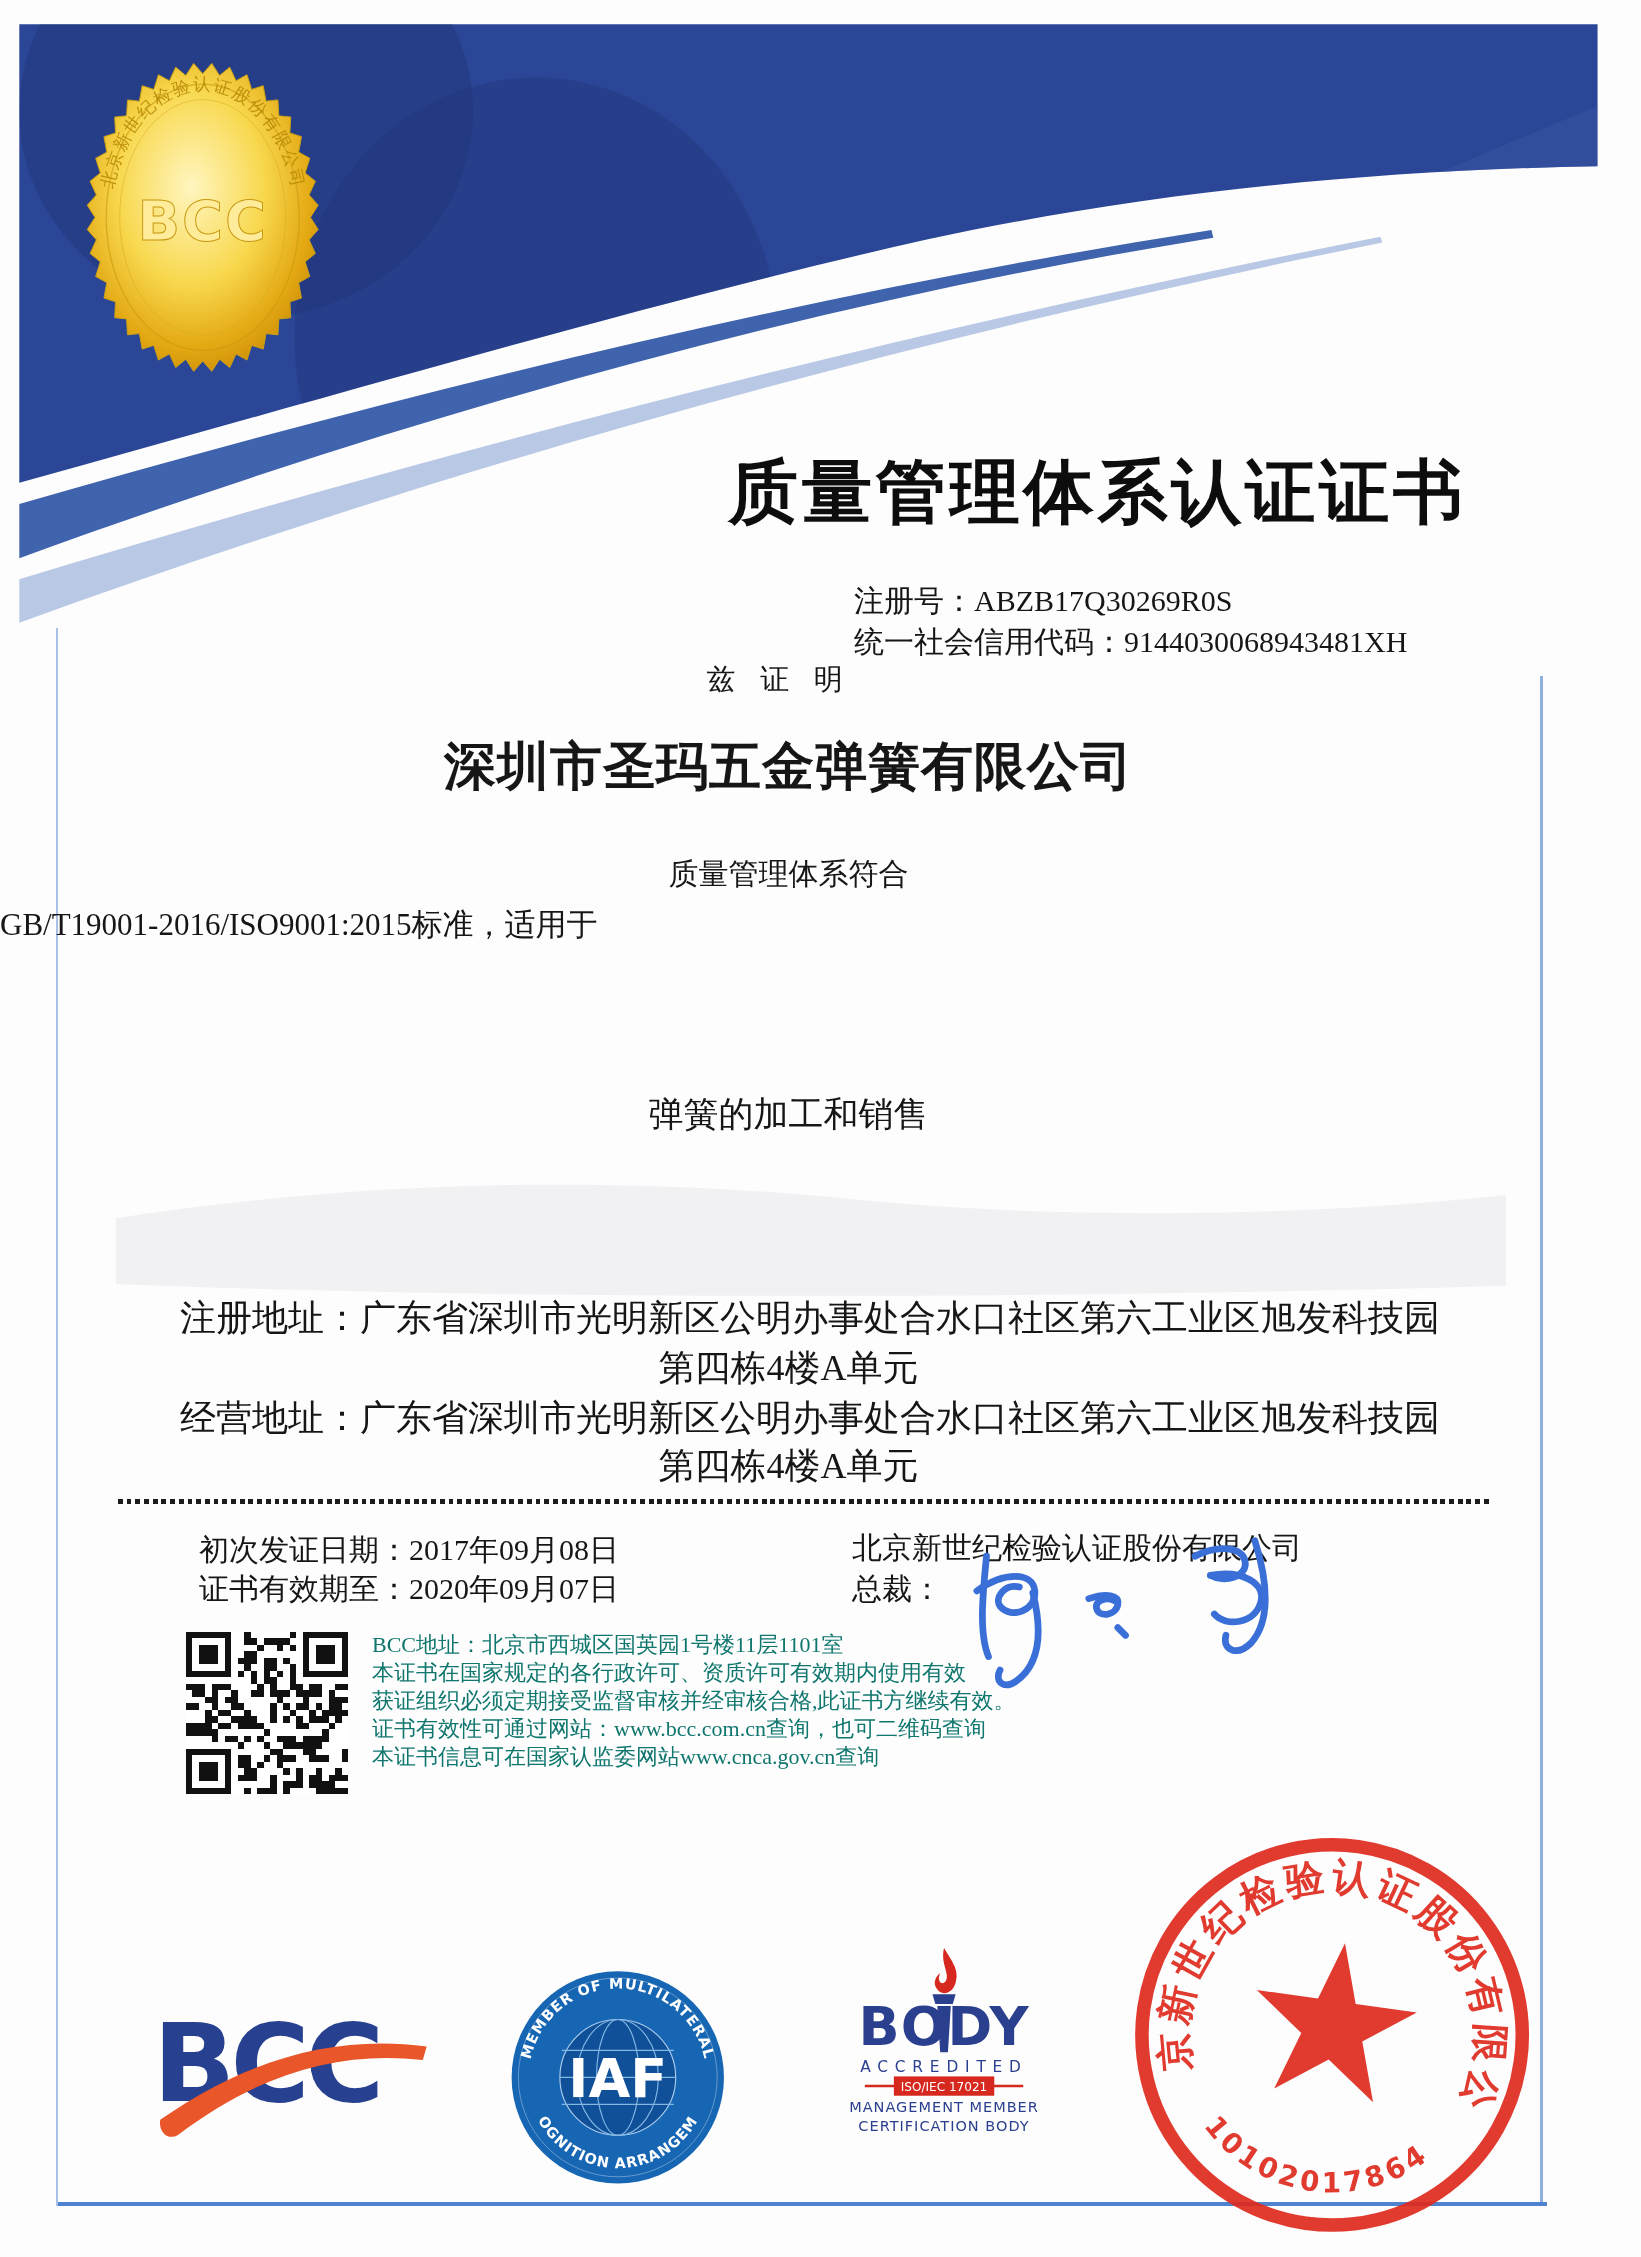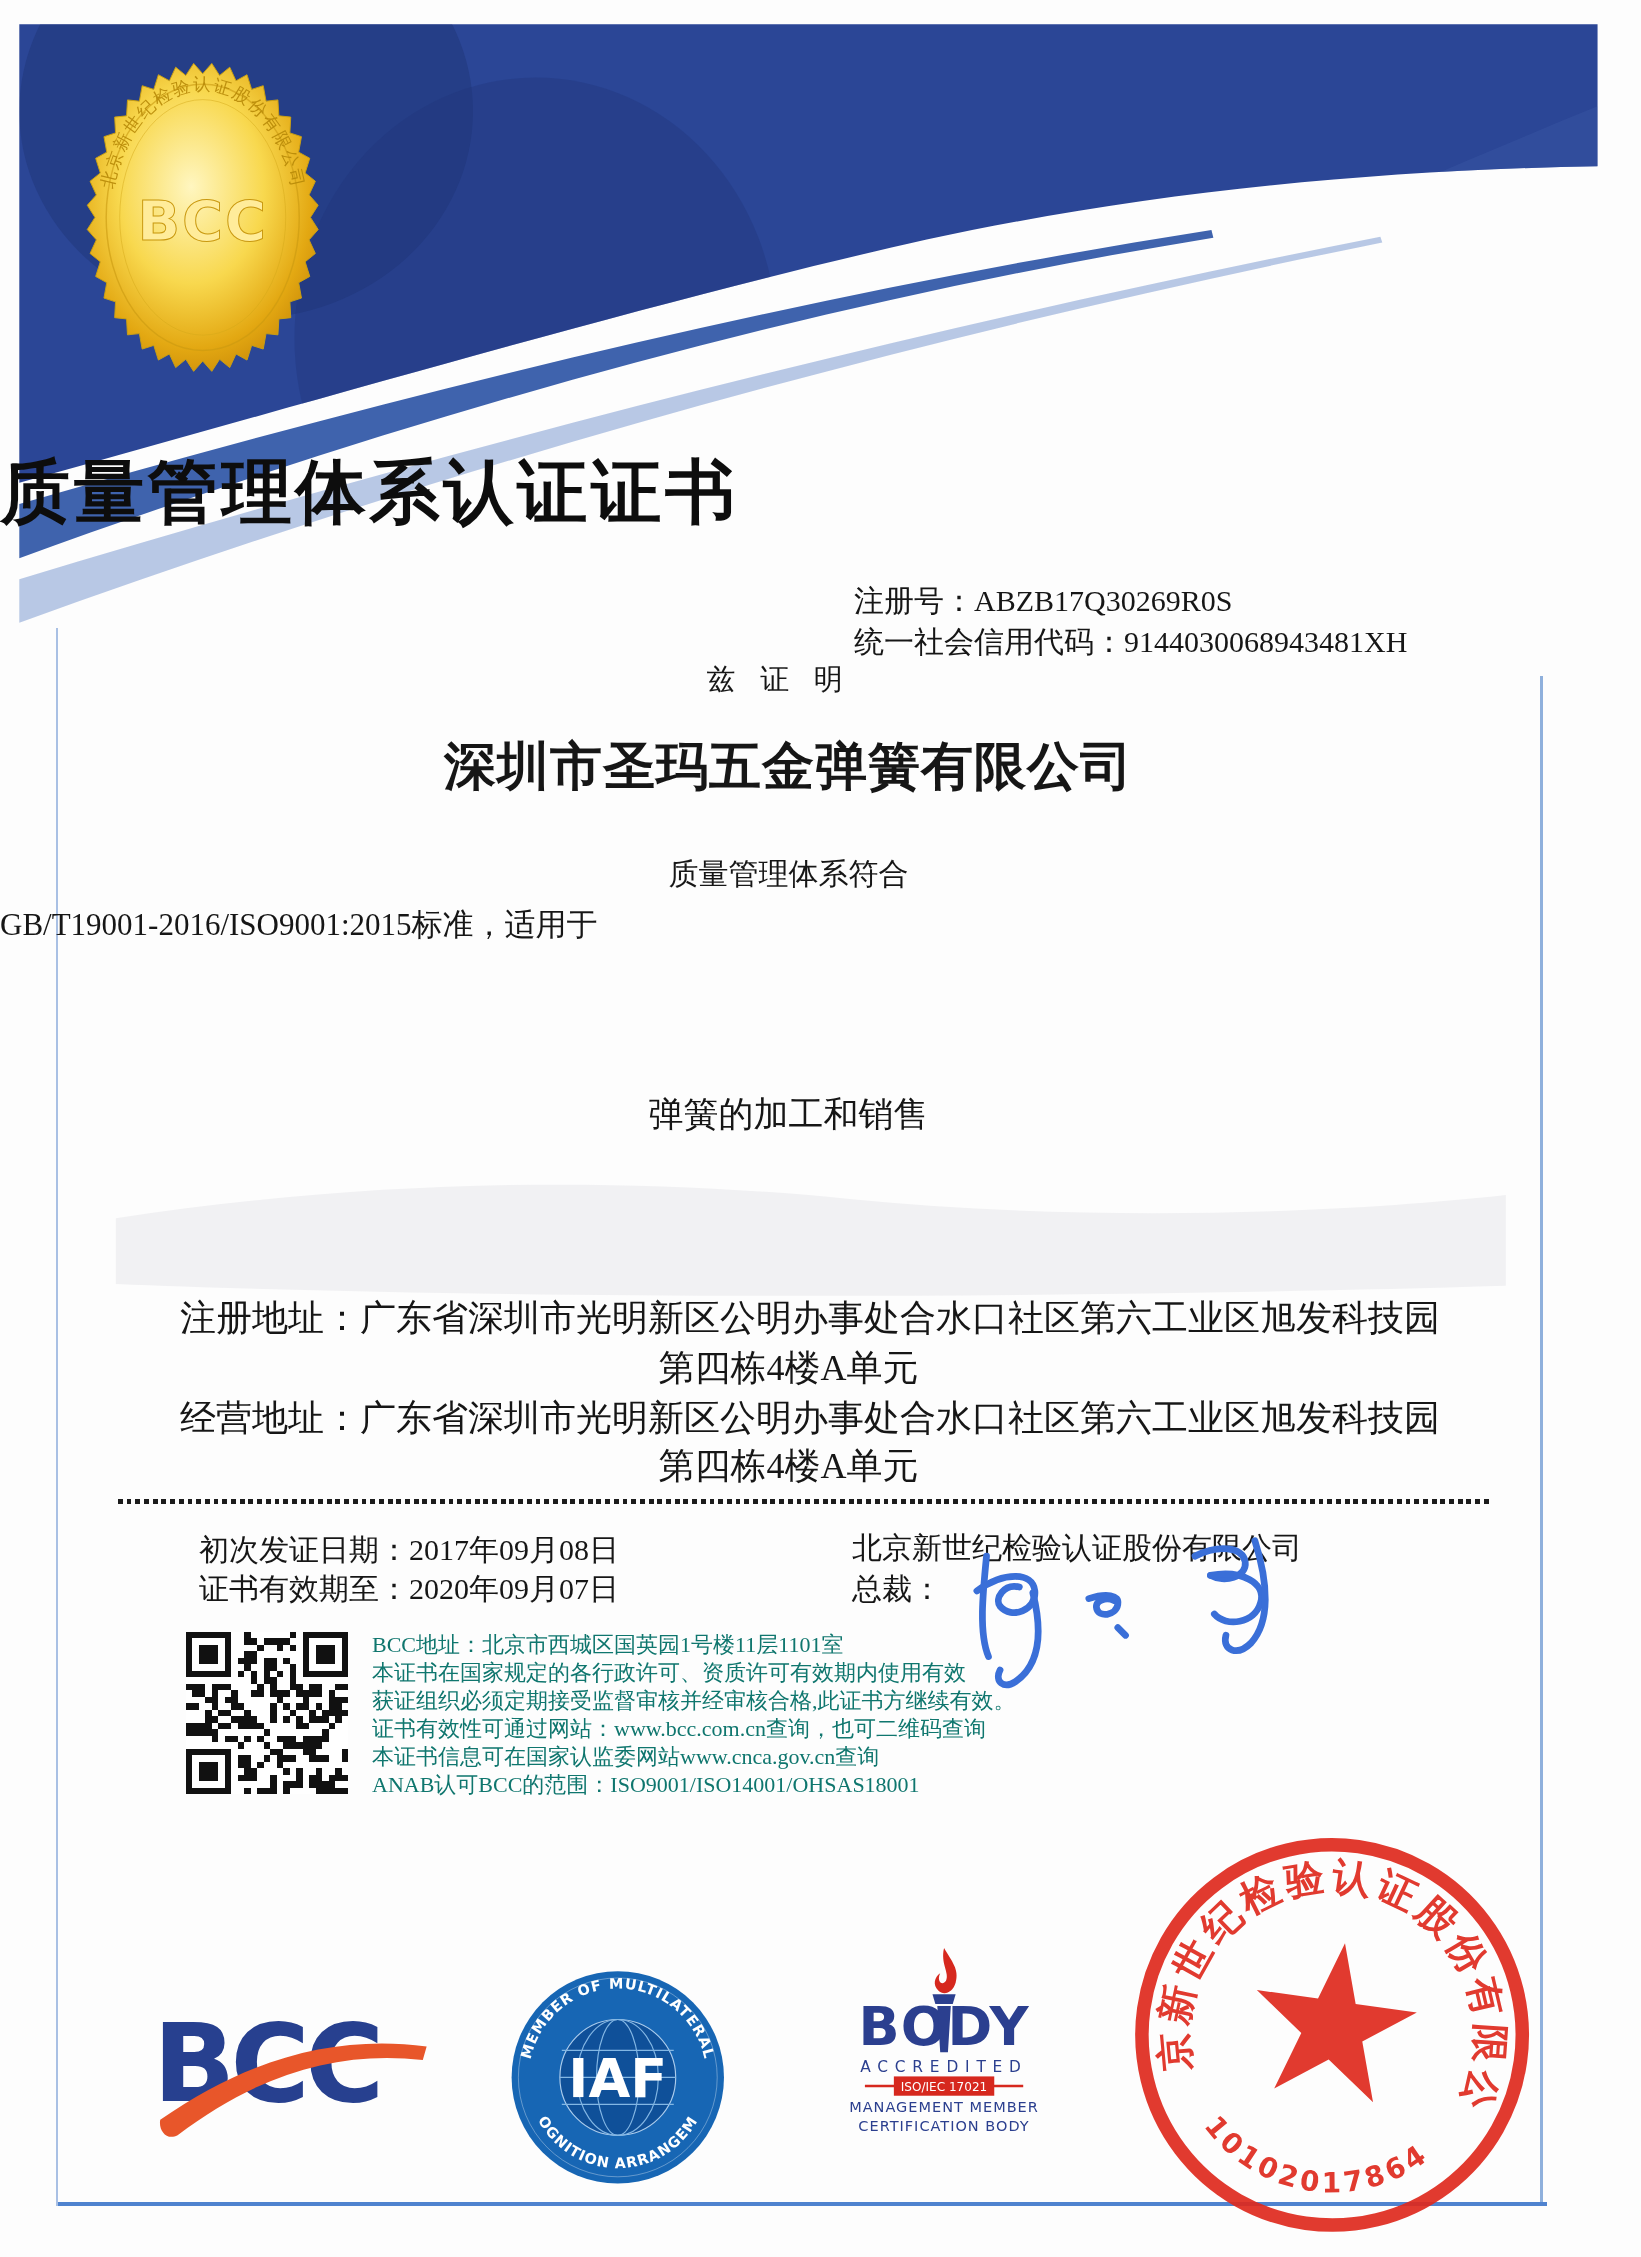--- a/index.html
+++ b/index.html
@@ -7,21 +7,21 @@
     width:1641px;height:2257px;position:relative;overflow:hidden;
     background:#fdfdfd;color:#161616;
     font-family:"Liberation Serif","DejaVu Serif",serif;
   }
   .abs{position:absolute;} .z2{z-index:2;}
   .ctr{left:0;right:64px;text-align:center;}
   svg{display:block;}
   #banner-svg{position:absolute;left:0;top:0;z-index:0;}
   #overlay-svg{position:absolute;left:0;top:0;z-index:3;pointer-events:none;}
 
-  .cert-title{top:446px;left:0;right:174px;text-align:left;
+  .cert-title{top:446px;left:0;right:174px;text-align:right;
     font-size:70px;font-weight:bold;letter-spacing:3.9px;color:#0d0d0d;}
   .reg-line{left:854px;font-size:30px;}
   .certify{top:660px;left:0;right:83px;text-align:center;font-size:29px;letter-spacing:8.7px;}
   .company{top:732px;font-size:52px;font-weight:bold;letter-spacing:1px;}
   .conform{top:854px;font-size:30px;}
   .standard{top:904px;left:0;right:89px;text-align:left;font-size:31px;}
   .scope{top:1091px;font-size:35px;}
   .addr{font-size:36px;}
   .addr-left{left:180px;}
   .dotline{top:1499px;left:118px;width:1375px;height:4.8px;z-index:2;
@@ -123,21 +123,20 @@
   <rect x="0" y="0" width="25" height="25" fill="#ffffff"></rect>
   <path id="qr-cells" fill="#111111" fill-rule="evenodd" shape-rendering="crispEdges" d="M0,0h7v7h-7z M1,1h5v5h-5z M2,2h3v3h-3z M18,0h7v7h-7z M19,1h5v5h-5z M20,2h3v3h-3z M0,18h7v7h-7z M1,19h5v5h-5z M2,20h3v3h-3z M9,0h1v1h-1z M16,0h1v1h-1z M9,1h1v1h-1z M10,1h1v1h-1z M12,1h1v1h-1z M13,1h1v1h-1z M14,1h1v1h-1z M15,1h1v1h-1z M11,2h1v1h-1z M14,2h1v1h-1z M16,2h1v1h-1z M9,3h1v1h-1z M10,3h1v1h-1z M8,4h1v1h-1z M9,4h1v1h-1z M10,4h1v1h-1z M12,4h1v1h-1z M13,4h1v1h-1z M15,4h1v1h-1z M9,5h1v1h-1z M12,5h1v1h-1z M13,5h1v1h-1z M16,5h1v1h-1z M8,6h1v1h-1z M10,6h1v1h-1z M12,6h1v1h-1z M14,6h1v1h-1z M16,6h1v1h-1z M10,7h1v1h-1z M12,7h1v1h-1z M13,7h1v1h-1z M16,7h1v1h-1z M0,8h1v1h-1z M1,8h1v1h-1z M2,8h1v1h-1z M4,8h1v1h-1z M5,8h1v1h-1z M6,8h1v1h-1z M11,8h1v1h-1z M13,8h1v1h-1z M16,8h1v1h-1z M17,8h1v1h-1z M19,8h1v1h-1z M20,8h1v1h-1z M23,8h1v1h-1z M24,8h1v1h-1z M1,9h1v1h-1z M2,9h1v1h-1z M4,9h1v1h-1z M7,9h1v1h-1z M10,9h1v1h-1z M11,9h1v1h-1z M13,9h1v1h-1z M14,9h1v1h-1z M15,9h1v1h-1z M17,9h1v1h-1z M18,9h1v1h-1z M19,9h1v1h-1z M20,9h1v1h-1z M22,9h1v1h-1z M3,10h1v1h-1z M4,10h1v1h-1z M6,10h1v1h-1z M7,10h1v1h-1z M14,10h1v1h-1z M18,10h1v1h-1z M22,10h1v1h-1z M23,10h1v1h-1z M24,10h1v1h-1z M0,11h1v1h-1z M1,11h1v1h-1z M4,11h1v1h-1z M7,11h1v1h-1z M8,11h1v1h-1z M13,11h1v1h-1z M15,11h1v1h-1z M17,11h1v1h-1z M18,11h1v1h-1z M20,11h1v1h-1z M22,11h1v1h-1z M23,11h1v1h-1z M3,12h1v1h-1z M5,12h1v1h-1z M6,12h1v1h-1z M9,12h1v1h-1z M13,12h1v1h-1z M16,12h1v1h-1z M19,12h1v1h-1z M21,12h1v1h-1z M22,12h1v1h-1z M23,12h1v1h-1z M24,12h1v1h-1z M3,13h1v1h-1z M4,13h1v1h-1z M7,13h1v1h-1z M8,13h1v1h-1z M9,13h1v1h-1z M10,13h1v1h-1z M13,13h1v1h-1z M15,13h1v1h-1z M17,13h1v1h-1z M19,13h1v1h-1z M20,13h1v1h-1z M21,13h1v1h-1z M23,13h1v1h-1z M0,14h1v1h-1z M1,14h1v1h-1z M2,14h1v1h-1z M3,14h1v1h-1z M5,14h1v1h-1z M6,14h1v1h-1z M8,14h1v1h-1z M9,14h1v1h-1z M10,14h1v1h-1z M11,14h1v1h-1z M17,14h1v1h-1z M18,14h1v1h-1z M22,14h1v1h-1z M0,15h1v1h-1z M1,15h1v1h-1z M2,15h1v1h-1z M3,15h1v1h-1z M4,15h1v1h-1z M12,15h1v1h-1z M21,15h1v1h-1z M4,16h1v1h-1z M6,16h1v1h-1z M7,16h1v1h-1z M9,16h1v1h-1z M11,16h1v1h-1z M14,16h1v1h-1z M15,16h1v1h-1z M16,16h1v1h-1z M18,16h1v1h-1z M19,16h1v1h-1z M20,16h1v1h-1z M21,16h1v1h-1z M8,17h1v1h-1z M12,17h1v1h-1z M15,17h1v1h-1z M16,17h1v1h-1z M17,17h1v1h-1z M18,17h1v1h-1z M19,17h1v1h-1z M20,17h1v1h-1z M13,18h1v1h-1z M14,18h1v1h-1z M18,18h1v1h-1z M19,18h1v1h-1z M24,18h1v1h-1z M8,19h1v1h-1z M9,19h1v1h-1z M12,19h1v1h-1z M14,19h1v1h-1z M15,19h1v1h-1z M16,19h1v1h-1z M19,19h1v1h-1z M20,19h1v1h-1z M21,19h1v1h-1z M24,19h1v1h-1z M8,20h1v1h-1z M9,20h1v1h-1z M11,20h1v1h-1z M14,20h1v1h-1z M9,21h1v1h-1z M10,21h1v1h-1z M15,21h1v1h-1z M17,21h1v1h-1z M20,21h1v1h-1z M23,21h1v1h-1z M8,22h1v1h-1z M9,22h1v1h-1z M10,22h1v1h-1z M13,22h1v1h-1z M17,22h1v1h-1z M19,22h1v1h-1z M20,22h1v1h-1z M22,22h1v1h-1z M23,22h1v1h-1z M24,22h1v1h-1z M13,23h1v1h-1z M15,23h1v1h-1z M16,23h1v1h-1z M17,23h1v1h-1z M19,23h1v1h-1z M20,23h1v1h-1z M21,23h1v1h-1z M22,23h1v1h-1z M9,24h1v1h-1z M11,24h1v1h-1z M12,24h1v1h-1z M13,24h1v1h-1z M15,24h1v1h-1z M20,24h1v1h-1z M21,24h1v1h-1z M22,24h1v1h-1z M23,24h1v1h-1z M24,24h1v1h-1z "></path>
 </svg>
 
 <div class="abs fineprint">
   <div>BCC地址：北京市西城区国英园1号楼11层1101室</div>
   <div>本证书在国家规定的各行政许可、资质许可有效期内使用有效</div>
   <div>获证组织必须定期接受监督审核并经审核合格,此证书方继续有效。</div>
   <div>证书有效性可通过网站：www.bcc.com.cn查询，也可二维码查询</div>
   <div>本证书信息可在国家认监委网站www.cnca.gov.cn查询</div>
-  <div>ANAB认可BCC的范围：ISO9001/ISO14001/OHSAS18001</div>
 </div>
 
 <div class="abs bcc-word">BCC</div>
 <div class="abs anab anab-name">BODY</div>
 <div class="abs anab anab-accredited">ACCREDITED</div>
 <div class="abs anab anab-l1">MANAGEMENT MEMBER</div>
 <div class="abs anab anab-l2">CERTIFICATION BODY</div>
 
 <div class="abs border-left"></div>
 <div class="abs border-right"></div>

